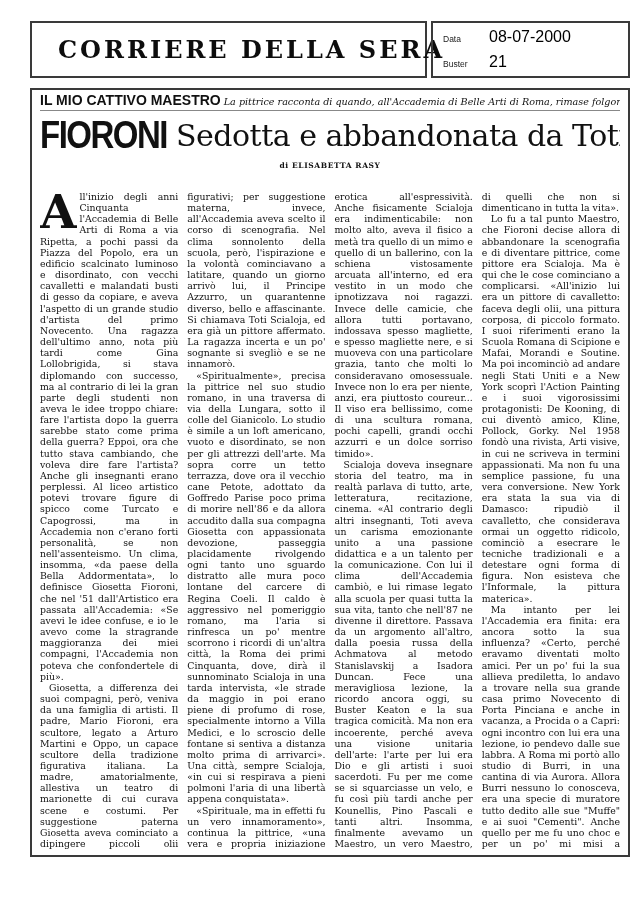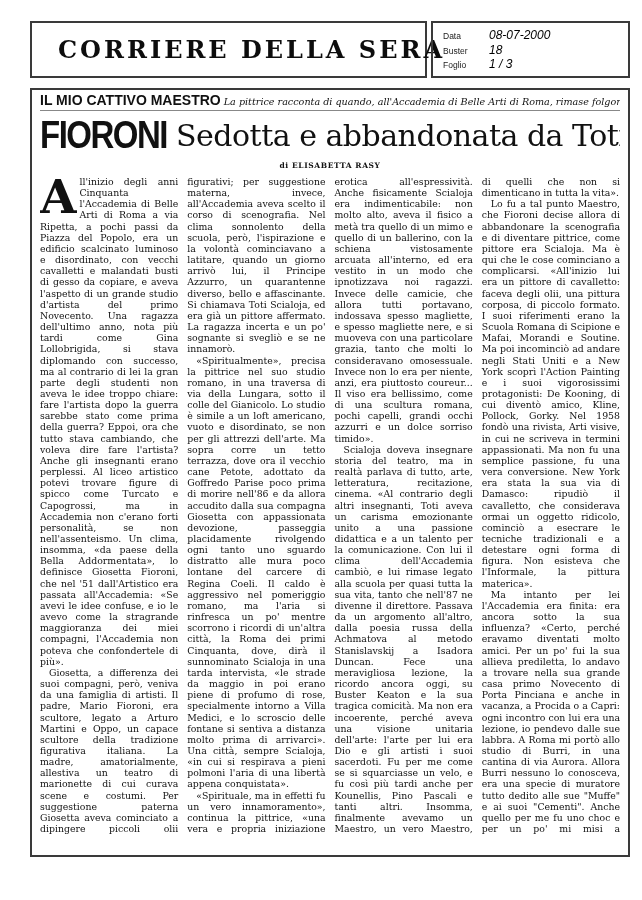--- a/index.html
+++ b/index.html
@@ -7,33 +7,33 @@
         font-family:"DejaVu Serif", serif;color:#111;}
   
   .logo-box{position:absolute;left:30px;top:21px;width:397px;height:57px;border:2px solid #3a3a3a;
             box-sizing:border-box;display:flex;align-items:center;padding-left:26px;}
   .masthead{font-family:"DejaVu Serif", serif;font-weight:bold;font-size:24px;letter-spacing:3px;
             color:#0d0d0d;white-space:nowrap;}
   .meta-box{position:absolute;left:431px;top:21px;width:199px;height:57px;border:2px solid #3a3a3a;
             box-sizing:border-box;padding:5px 10px;display:flex;flex-direction:column;justify-content:space-between;}
   .meta-row{display:flex;align-items:baseline;}
   .meta-label{font-family:"Liberation Sans", sans-serif;font-size:8.5px;color:#222;width:46px;flex:none;}
-  .meta-value{font-family:"Liberation Sans", sans-serif;font-size:12px;color:#000;font-style:italic;}
+  .meta-value{font-family:"Liberation Sans", sans-serif;font-size:16px;color:#000;}
   
   .article-box{position:absolute;left:30px;top:88px;width:600px;height:769px;border:2px solid #3a3a3a;
                box-sizing:border-box;padding:4px 8px 0 8px;overflow:hidden;}
   .kicker{font-size:9.6px;line-height:13px;white-space:nowrap;overflow:hidden;border-bottom:1px solid #888;
           padding-bottom:2px;}
   .kicker-tag{font-family:"Liberation Sans", sans-serif;font-weight:bold;letter-spacing:0px;font-size:14px;}
   .kicker-text{font-style:italic;font-family:"DejaVu Serif", serif;font-size:9.6px;}
   .headline{margin-top:5px;white-space:nowrap;overflow:hidden;}
   .headline-name{font-family:"Liberation Sans", sans-serif;font-weight:900;font-size:33px;
                  letter-spacing:-1.5px;transform:scaleY(1.15);display:inline-block;vertical-align:baseline;}
   .headline-title{font-family:"DejaVu Serif", serif;font-size:30px;letter-spacing:-0.5px;}
-  .byline{text-align:center;font-size:7.5px;font-weight:bold;letter-spacing:0.6px;margin:7px 0 6px 0;}
+  .byline{text-align:center;font-size:7.5px;font-weight:bold;letter-spacing:0.6px;margin:7px 0 21px 0;}
   .body-cols{height:659px;column-count:4;column-gap:9px;column-fill:auto;text-align:justify;
              font-size:9.35px;line-height:11.15px;overflow:hidden;
              -webkit-hyphens:auto;hyphens:auto;}
   .body-cols p{margin:0;text-indent:9px;}
   .body-cols p.first{text-indent:0;}
   .dropcap{float:left;font-size:47px;line-height:38px;font-weight:bold;padding:2px 3px 0 0;}
   
   .footer-band{position:absolute;left:30px;top:857px;width:600px;height:26px;border-bottom:2px solid #3a3a3a;
                box-sizing:border-box;display:flex;align-items:center;justify-content:center;}
   .footer-text{font-family:"Liberation Mono", monospace;font-size:9px;letter-spacing:1.2px;word-spacing:7px;
@@ -48,25 +48,21 @@
     <div class="masthead">CORRIERE DELLA SERA</div>
   </div>
 
   <div class="meta-box">
     <div class="meta-row">
       <span class="meta-label">Data</span>
       <span class="meta-value">08-07-2000</span>
     </div>
     <div class="meta-row">
       <span class="meta-label">Buster</span>
-      <span class="meta-value">18</span>
-    </div>
-    <div class="meta-row">
-      <span class="meta-label">Foglio</span>
-      <span class="meta-value">1 / 3</span>
+      <span class="meta-value">21</span>
     </div>
   </div>
 
   <div class="article-box">
 
     <div class="kicker">
       <span class="kicker-tag">IL MIO CATTIVO MAESTRO</span><span class="kicker-text"> La pittrice racconta di quando, all'Accademia di Belle Arti di Roma, rimase folgorata dal professor Scialoja. Poi l'idillio si ruppe</span>
     </div>
 
     <div class="headline">

